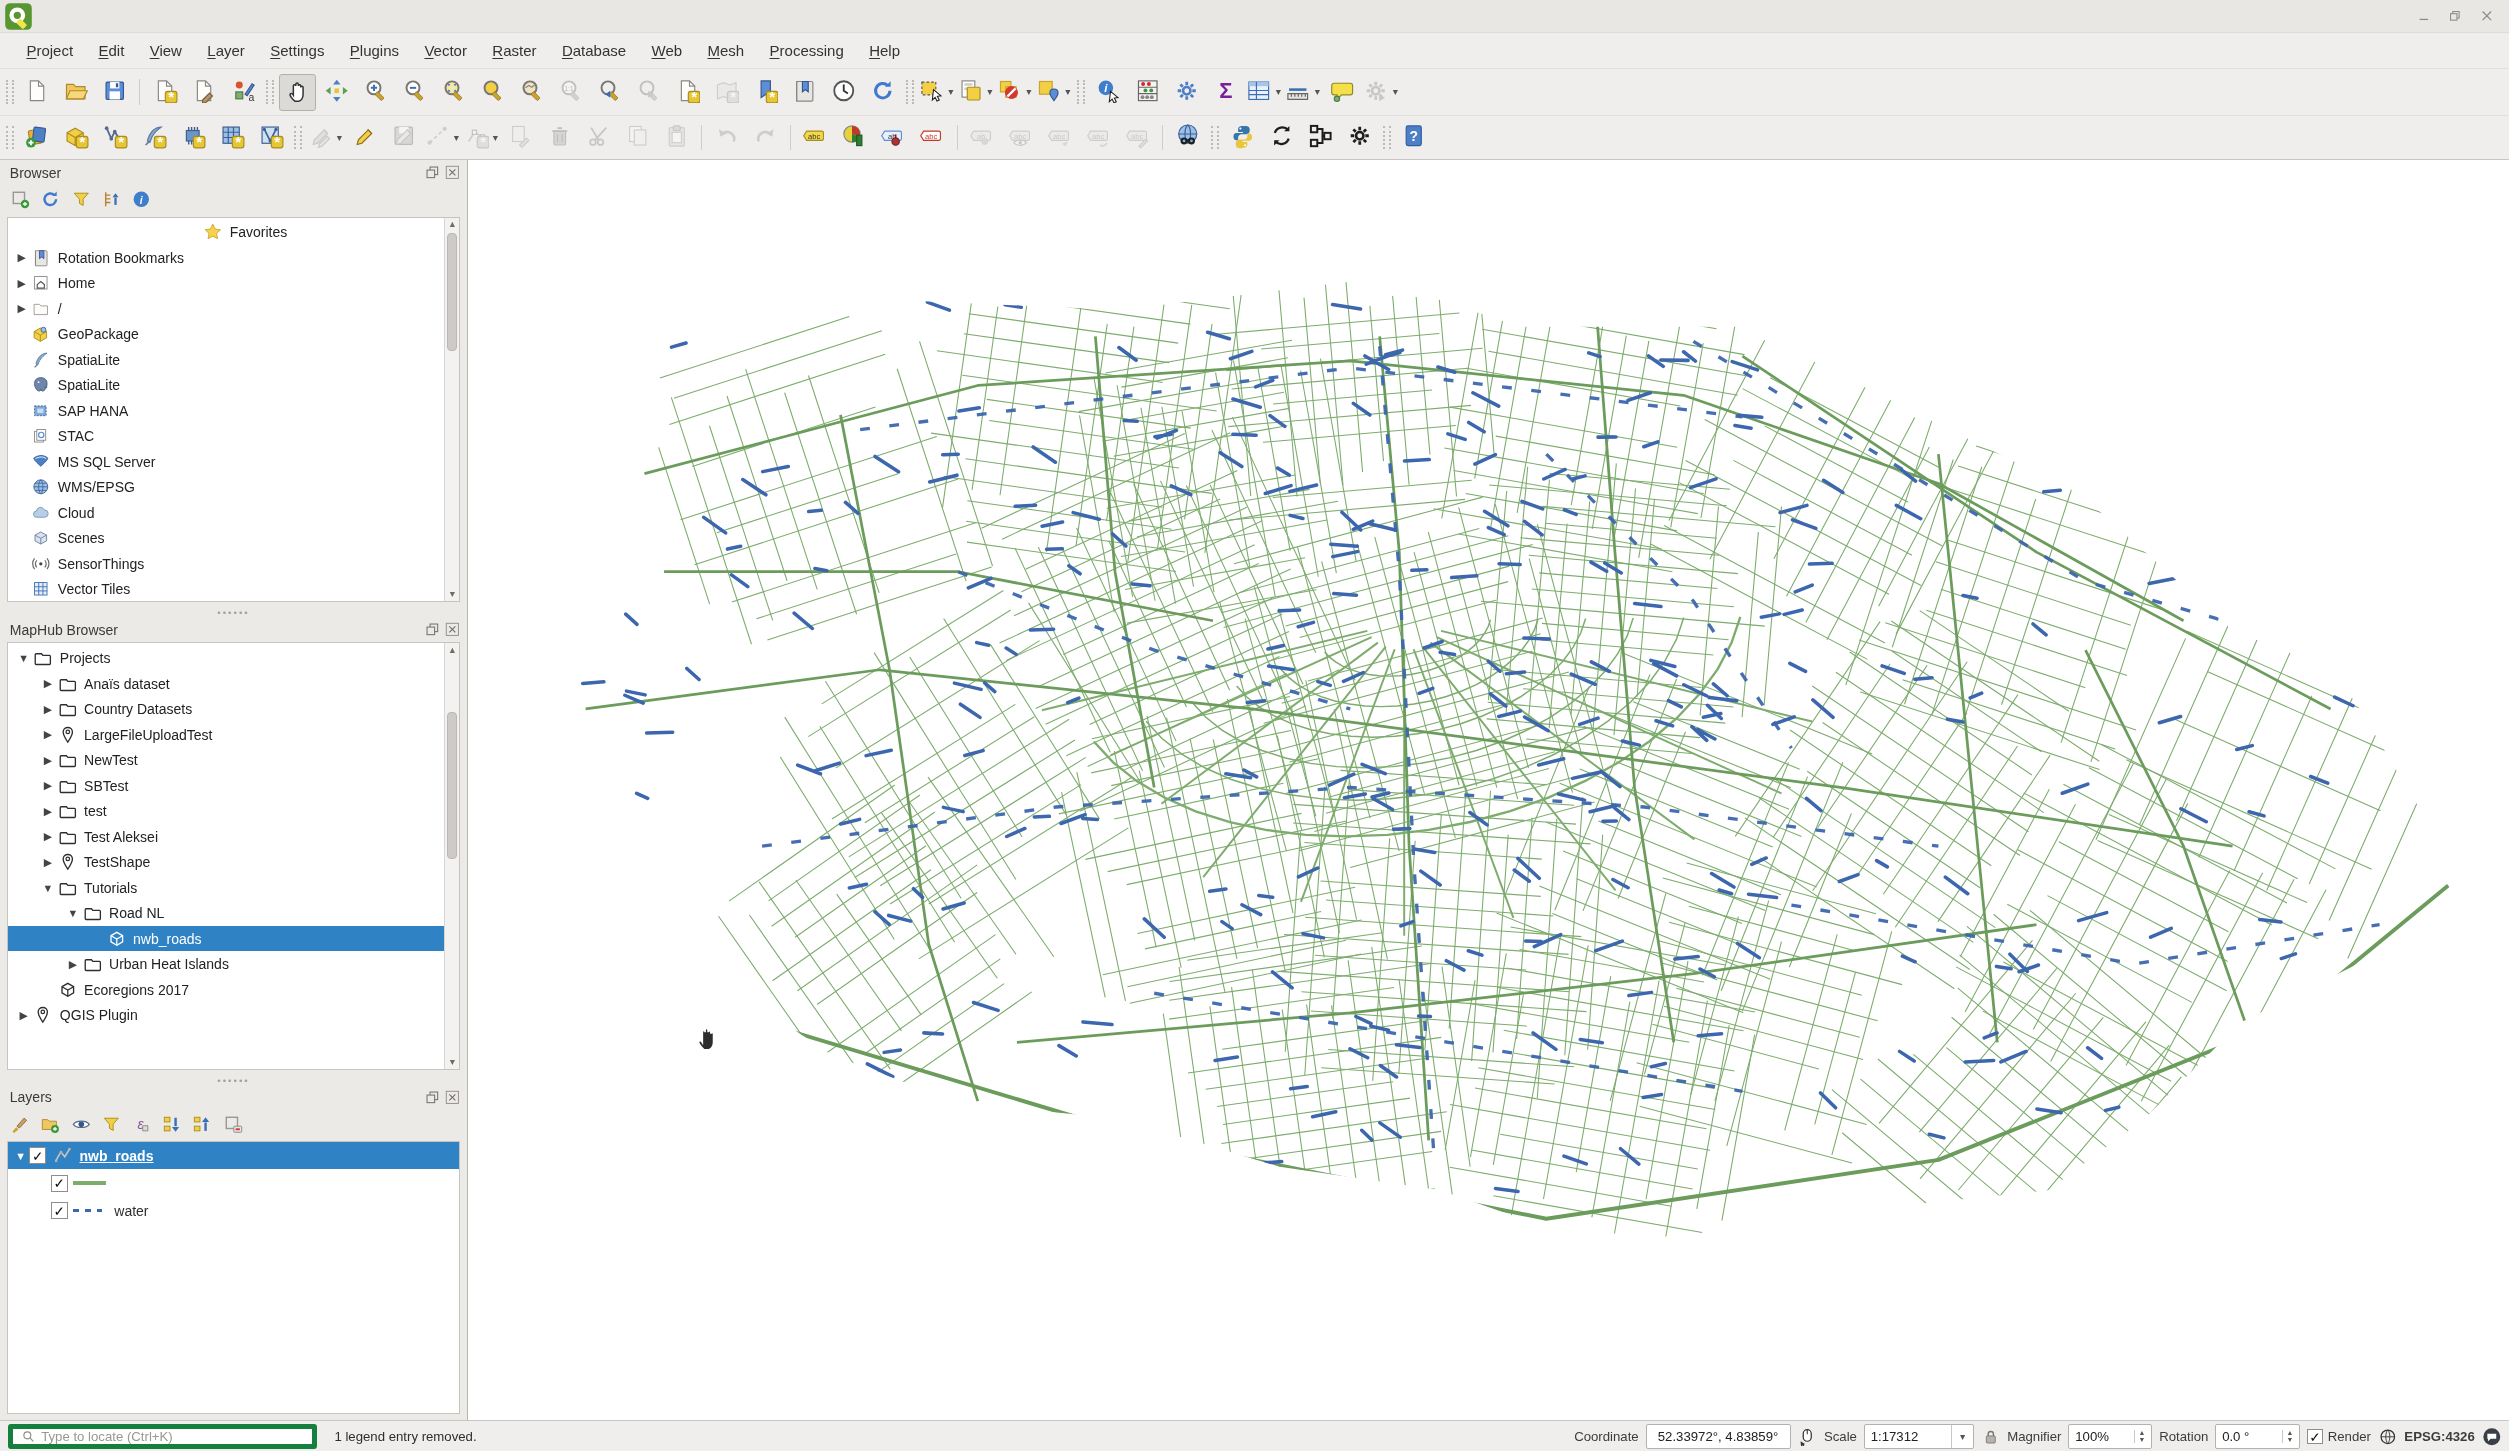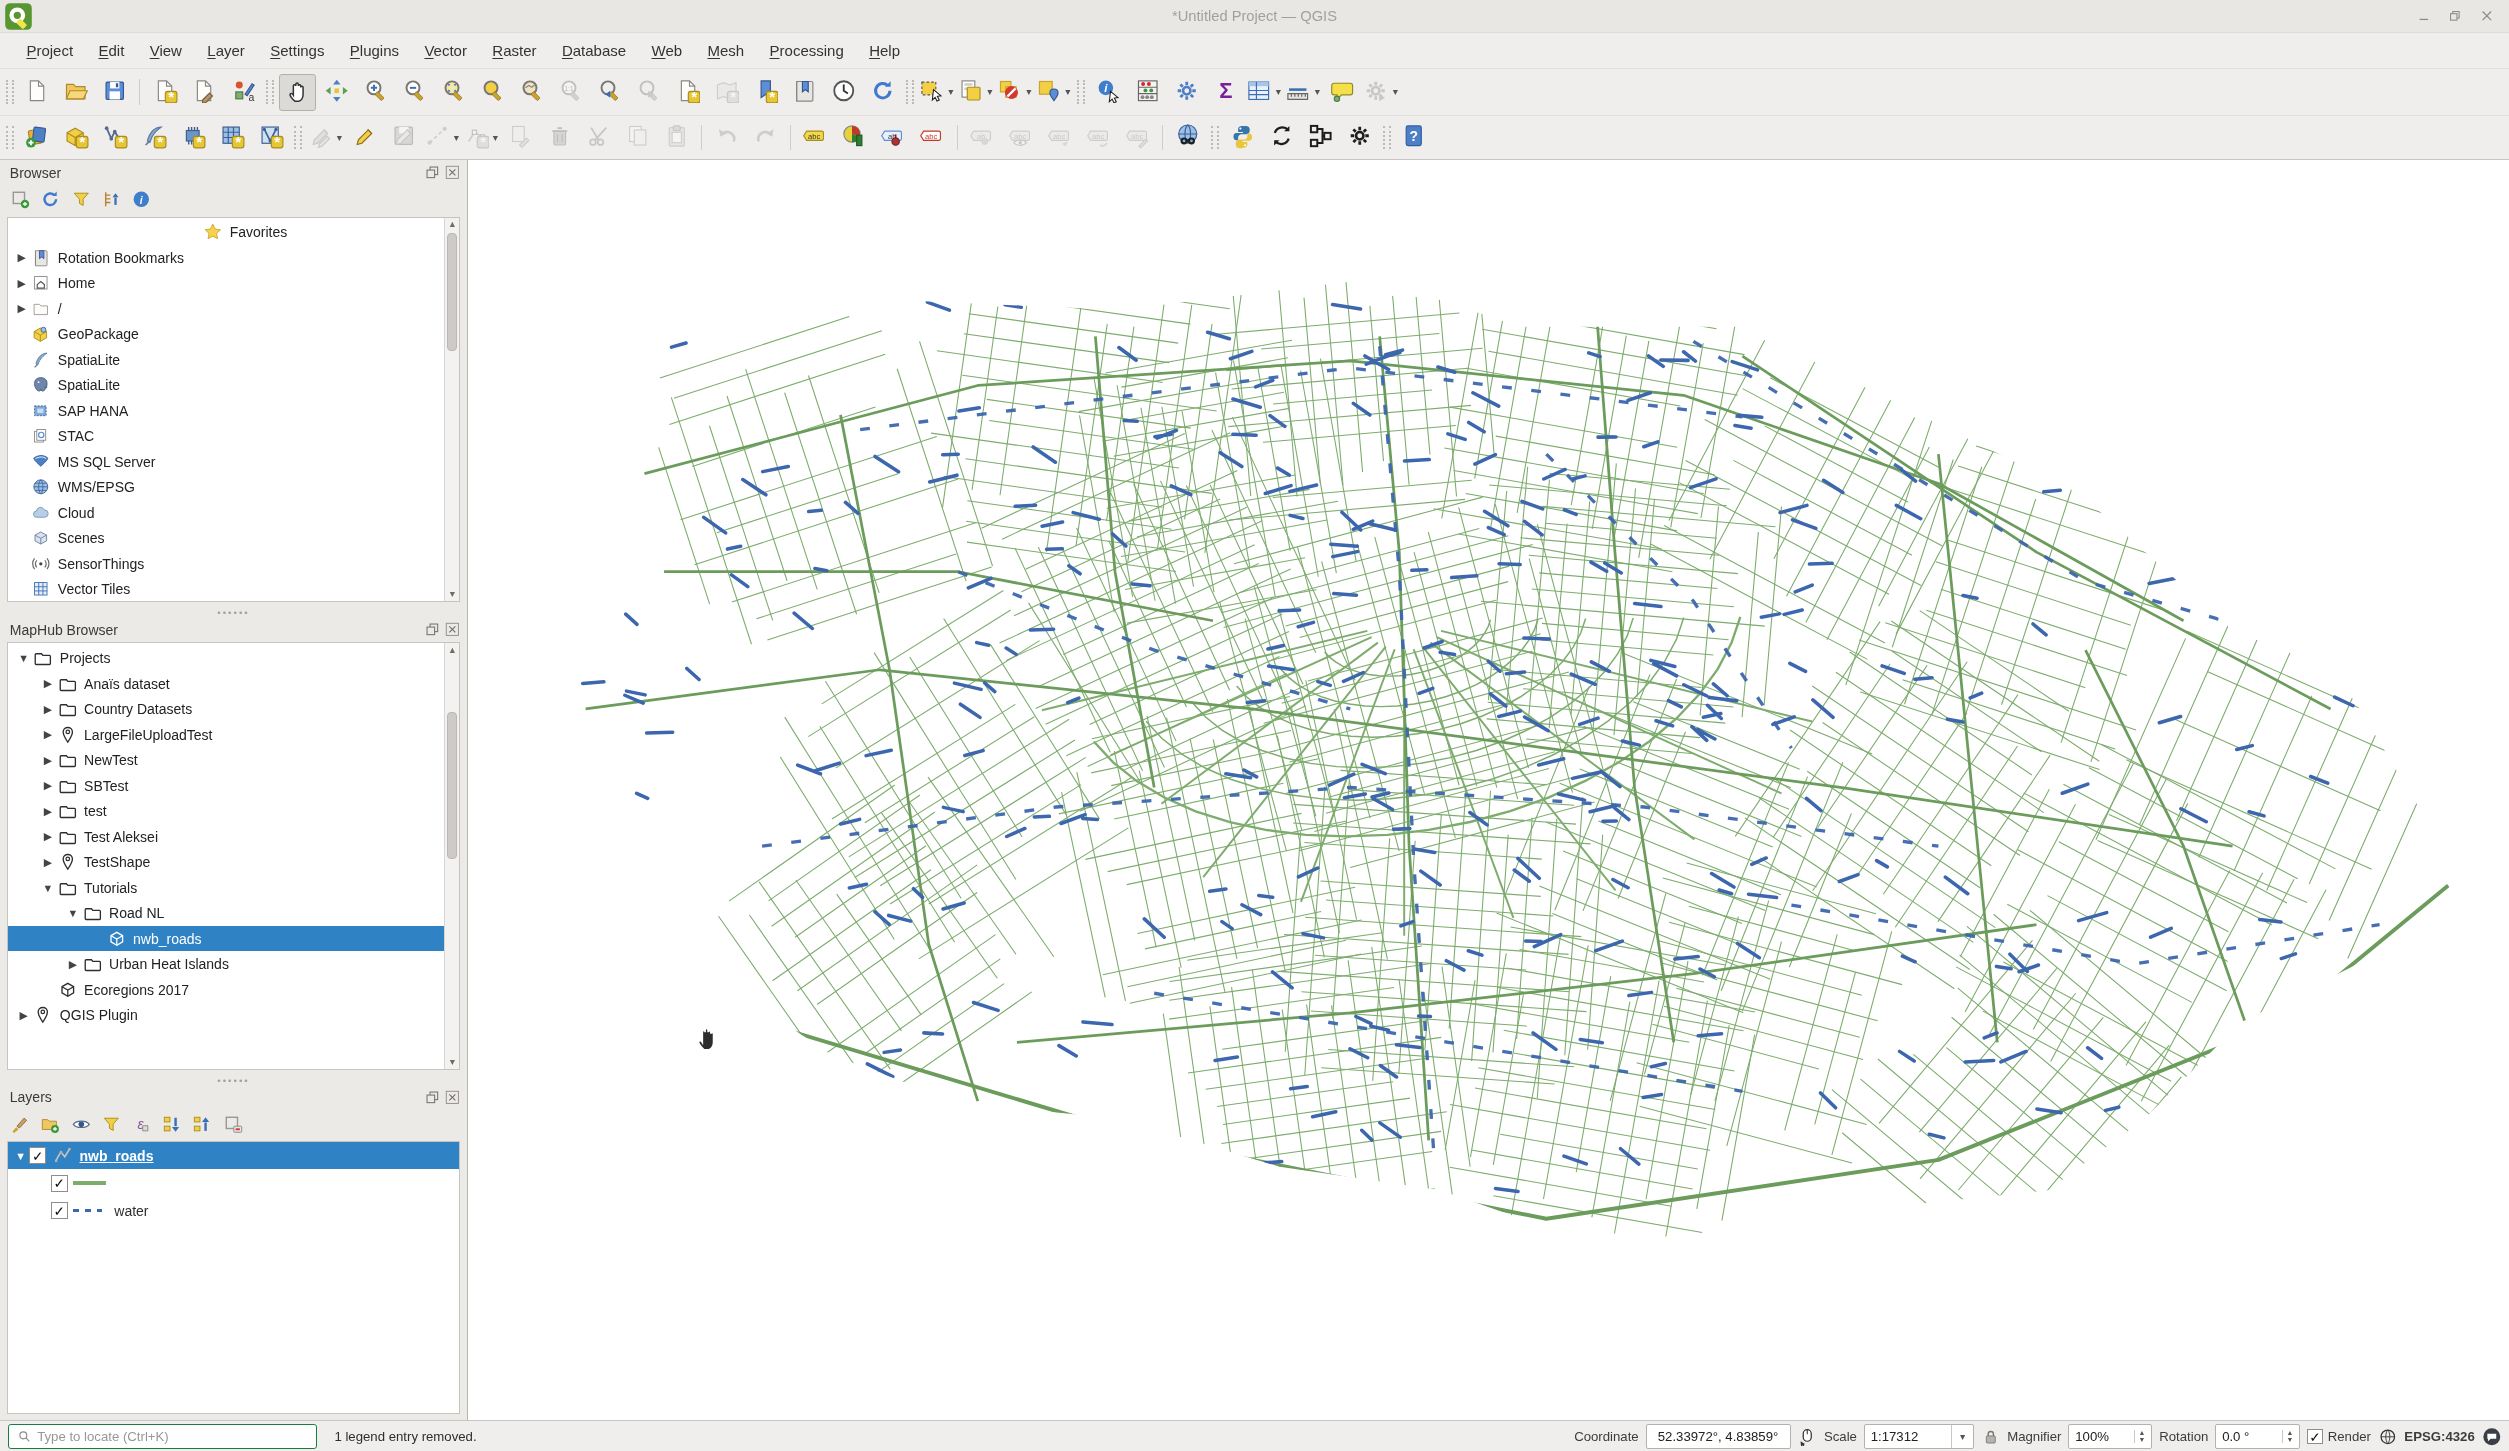--- a/index.html
+++ b/index.html
@@ -76,21 +76,21 @@
   .swatch { width:33px; height:3.9px; margin-right:7.8px; flex:0 0 auto; }
 
   
   #map-canvas { flex:1 1 auto; background:#fff; position:relative; overflow:hidden; }
   #map-svg { position:absolute; inset:0; }
   #map-cursor { position:absolute; width:29px; height:29px; }
 
   
   .statusbar { height:32px; background:#efeeec; border-top:1px solid #c9c7c4; display:flex;
     align-items:center; padding:0 7.8px; gap:7.8px; flex:0 0 auto; font-size:13.2px; color:#3c3c3c; }
-  .locator { width:309px; height:24.5px; background:#fff; border:1px solid #15803d; border-radius:2.9px;
+  .locator { width:309px; height:24.5px; background:#fff; border:5px solid #15803d; border-radius:2.9px;
     display:flex; align-items:center; gap:5.9px; padding:0 7.8px; color:#9a9793; }
   .locator svg { width:14.7px; height:14.7px; }
   .status-msg { margin-left:9.8px; color:#2e2e2e; }
   .status-right { margin-left:auto; display:flex; align-items:center; gap:6.9px; }
   .sfield { background:#fff; border:1px solid #b5b2ae; border-radius:2px; height:24.5px;
     display:flex; align-items:center; justify-content:center; padding:0 5.9px; color:#222; }
   .sfield.coord { width:145px; }
   .scombo { width:110px; justify-content:space-between; }
   .scombo .dd { font-size:8.8px; color:#555; border-left:1px solid #cac7c4; padding-left:5.9px; height:100%;
     display:flex; align-items:center; }
@@ -108,21 +108,20 @@
 
   <div class="titlebar">
     <span class="logo">
       <svg viewBox="0 0 24 24">
           <rect x="1" y="1" width="22" height="22" rx="4" fill="#589632"></rect>
       <circle cx="11" cy="11" r="6.5" fill="#fff"></circle>
           <circle cx="11" cy="11" r="3" fill="#589632"></circle>
       <rect x="13.5" y="13.5" width="8" height="5" rx="1" transform="rotate(45 13.5 13.5)" fill="#f0e64b"></rect>
         </svg>
     </span>
-    <span class="title-text">*Untitled Project — QGIS</span>
     <span class="winbtns">
       <span class="winbtn">
         <svg viewBox="0 0 22 22" width="15.7" height="15.7">
             <path d="M5 16h12" stroke="#8f8b87" stroke-width="1.8"></path>
           </svg>
         </span>
       <span class="winbtn">
         <svg viewBox="0 0 22 22" width="15.7" height="15.7">
             <rect x="8" y="5" width="9" height="9" fill="none" stroke="#8f8b87" stroke-width="1.5"></rect>
             <rect x="5" y="8" width="9" height="9" fill="#e9e7e4" stroke="#8f8b87" stroke-width="1.5"></rect>

